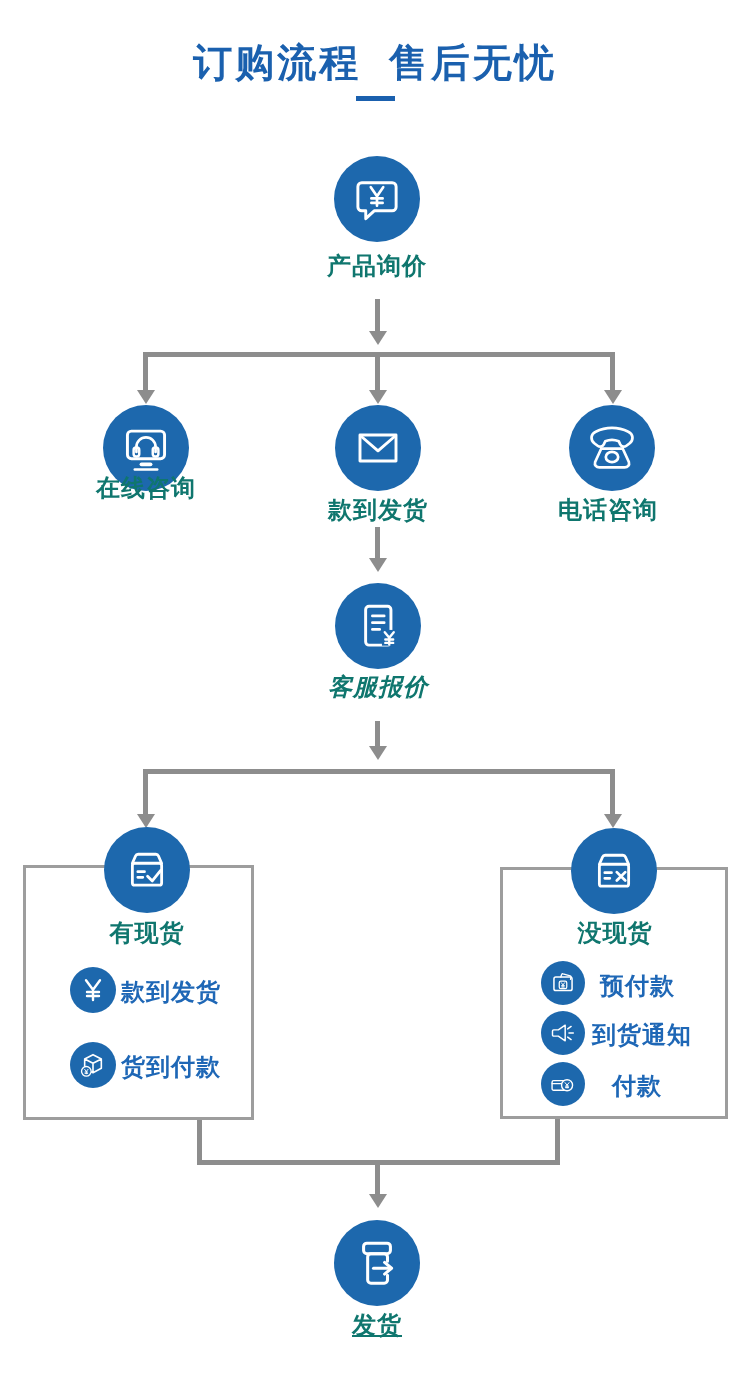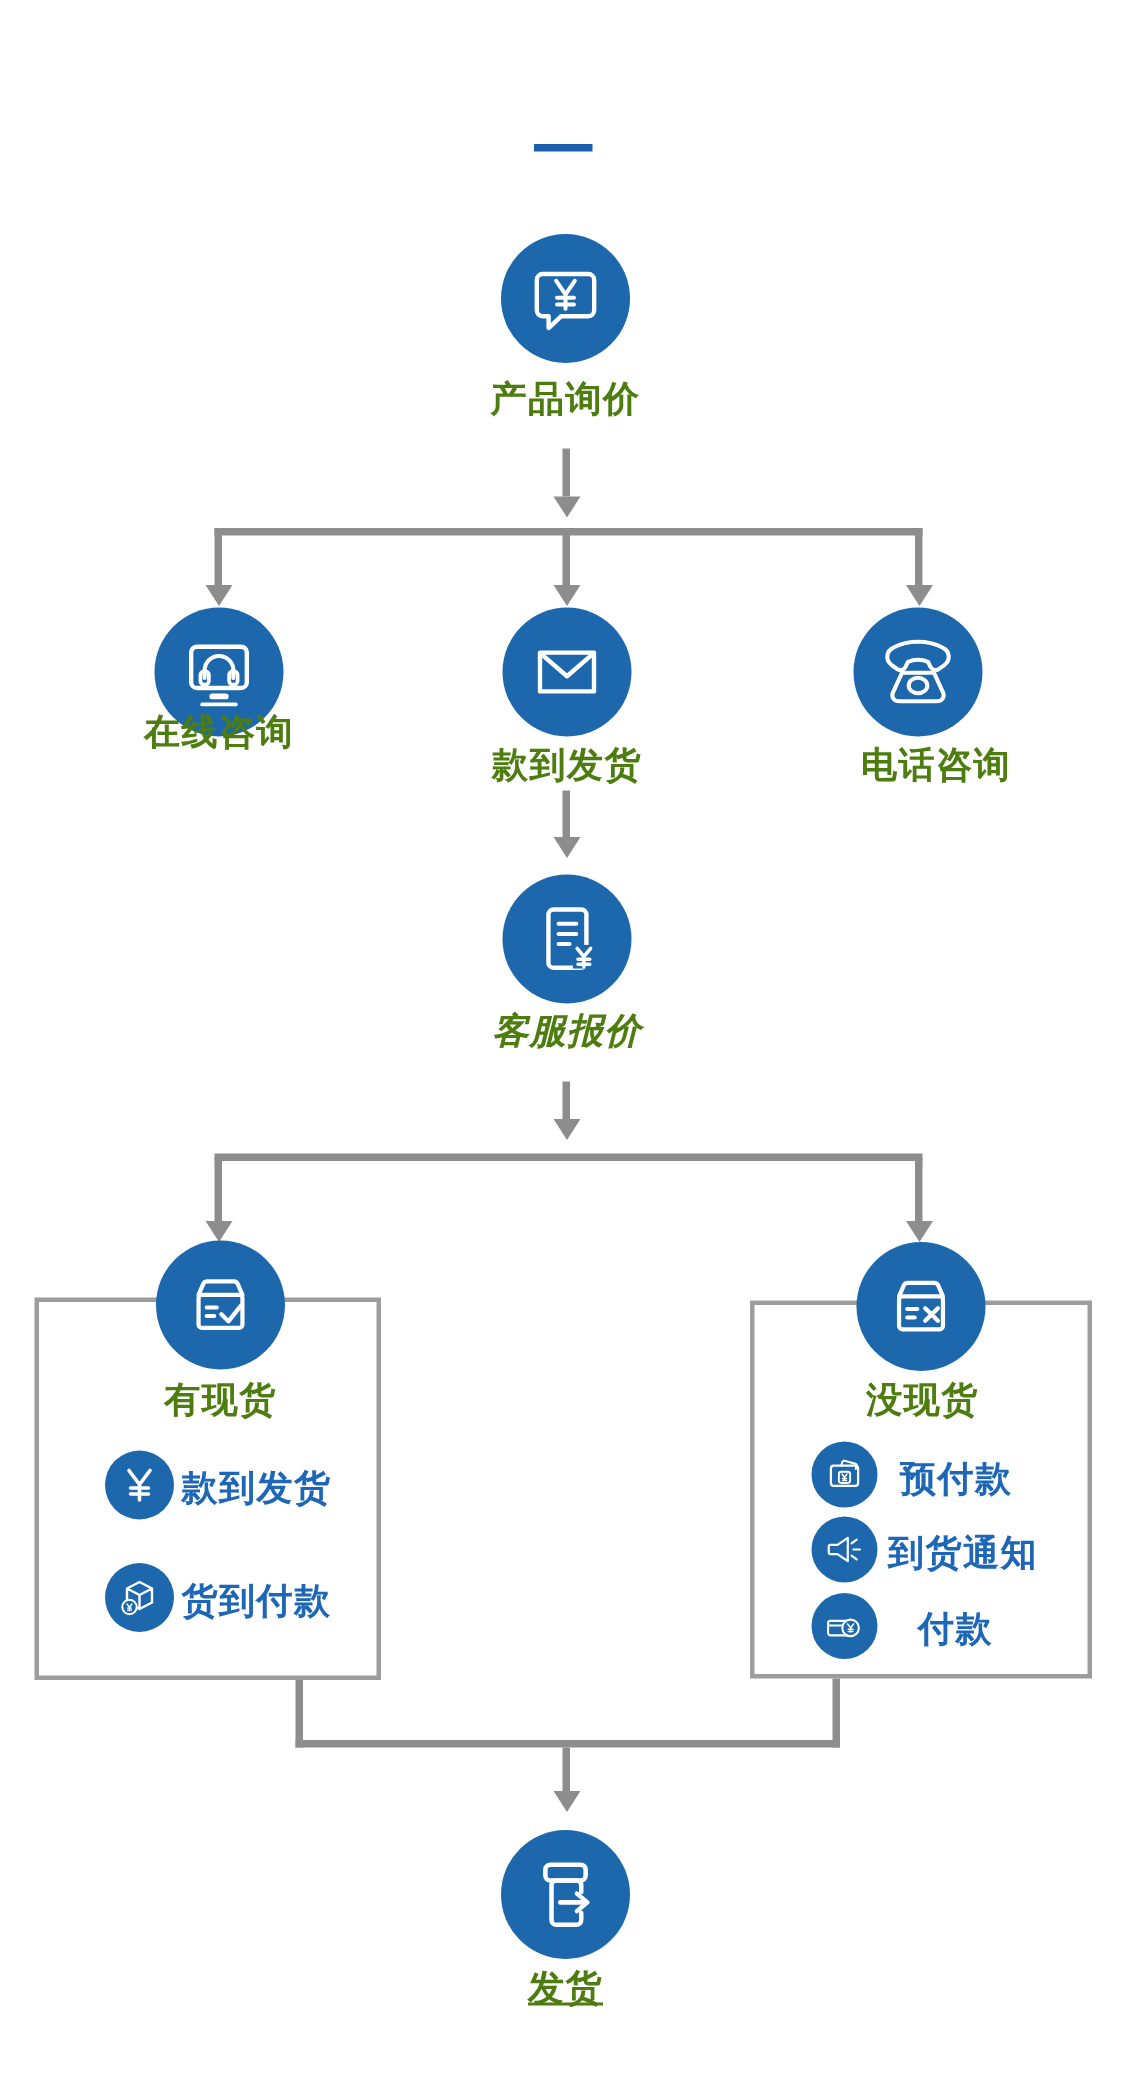--- a/index.html
+++ b/index.html
@@ -24,35 +24,36 @@
     position:absolute;width:86px;height:86px;border-radius:50%;background:#1d68ad;
     display:flex;align-items:center;justify-content:center;
   }
   .mini-circle{
     position:absolute;border-radius:50%;background:#1d68ad;
     display:flex;align-items:center;justify-content:center;
   }
   .mini-lg{width:46px;height:46px;}
   .mini-sm{width:44px;height:44px;}
   .node-label{
-    position:absolute;transform:translateX(-50%);color:#4d7c0f;
+    position:absolute;transform:translateX(-50%);color:#0f766e;
     font-size:24px;font-weight:bold;letter-spacing:1px;white-space:nowrap;
   }
   .item-label{
     position:absolute;color:#1e67b6;font-size:24px;font-weight:bold;
     letter-spacing:1px;white-space:nowrap;
   }
   svg{display:block;}
   .ic{fill:none;stroke:#ffffff;stroke-linecap:round;stroke-linejoin:round;}
 </style>
 </head>
 <body>
 
 <div class="canvas">
 
+  <div class="title">订购流程  售后无忧</div>
   <div class="title-underline"></div>
 
   <div class="vline" style="left:375px;top:299px;height:32px;"></div>
   <div class="ahead" style="left:369px;top:331px;"></div>
   <div class="hline" style="left:143px;top:352px;width:472px;"></div>
   <div class="vline" style="left:143px;top:352px;height:38px;"></div>
   <div class="ahead" style="left:137px;top:390px;"></div>
   <div class="vline" style="left:375px;top:355px;height:35px;"></div>
   <div class="ahead" style="left:369px;top:390px;"></div>
   <div class="vline" style="left:610px;top:352px;height:38px;"></div>
@@ -106,21 +107,21 @@
   </div>
   <div class="node-label" style="left:378px;top:494px;">款到发货</div>
 
   <div class="node-circle" style="left:569px;top:405px;">
     <svg width="54" height="54" viewBox="0 0 48 48">
       <path class="ic" stroke-width="2.4" d="M8.5,20 c-4,-3 -3.5,-8.5 1,-10.5 c9,-4.5 20,-4.5 29,0 c4.5,2 5,7.5 1,10.5 l-3,2.2 c-1.8,1.3 -4.2,0.6 -5.2,-1.4 l-1.3,-2.8 c-3.8,-1.6 -8.2,-1.6 -12,0 l-1.3,2.8 c-1,2 -3.4,2.7 -5.2,1.4 z"></path>
       <path class="ic" stroke-width="2.4" d="M14.5,24.5 h19 L39,36.5 c0.8,2.8 -1,4.8 -3.8,4.8 H12.8 c-2.8,0 -4.6,-2 -3.8,-4.8 Z"></path>
       <ellipse class="ic" stroke-width="2.4" cx="24" cy="32" rx="5.5" ry="4.6"></ellipse>
     </svg>
   </div>
-  <div class="node-label" style="left:608px;top:494px;margin-left:16px;">电话咨询</div>
+  <div class="node-label" style="left:608px;top:494px;">电话咨询</div>
 
   <div class="node-circle" style="left:335px;top:583px;">
     <svg width="54" height="54" viewBox="0 0 48 48">
       <rect class="ic" stroke-width="2.6" x="13" y="6.5" width="22.5" height="34.5" rx="3"></rect>
       <path class="ic" stroke-width="2.4" d="M19,15 h10.5 M19,21 h10.5 M19,27 h6.5"></path>
       <rect x="27.5" y="27.5" width="12.5" height="14" fill="#1d68ad" stroke="none"></rect>
       <path class="ic" stroke-width="2.1" d="M30,29.5 l4,5 M38,29.5 l-4,5 M34,34.5 v6 M30.5,36 h7 M30.5,39 h7"></path>
     </svg>
   </div>
   <div class="node-label" style="left:378px;top:671px;font-style:italic;">客服报价</div>

